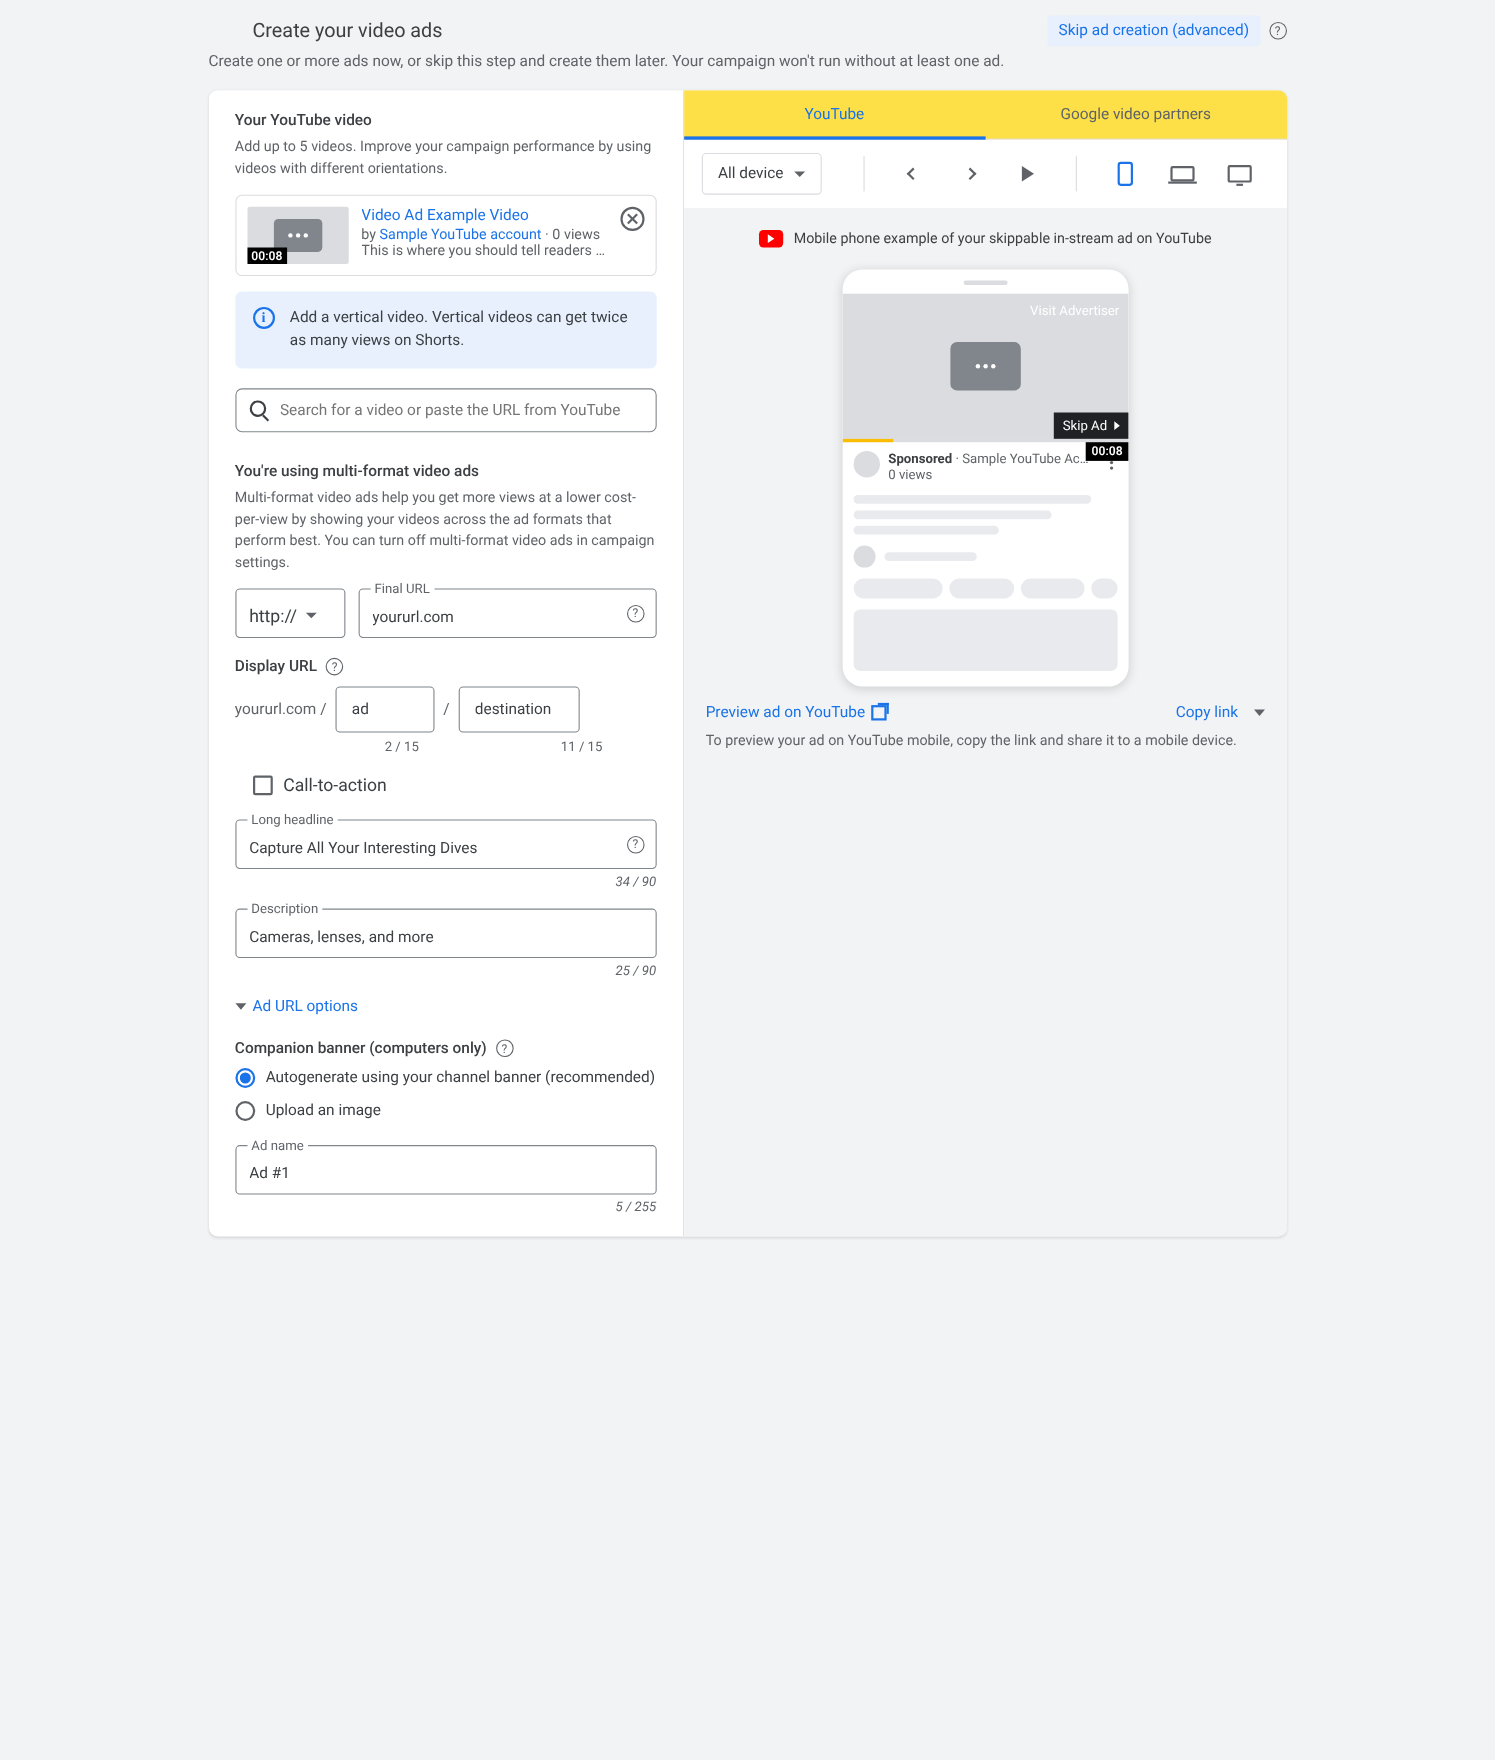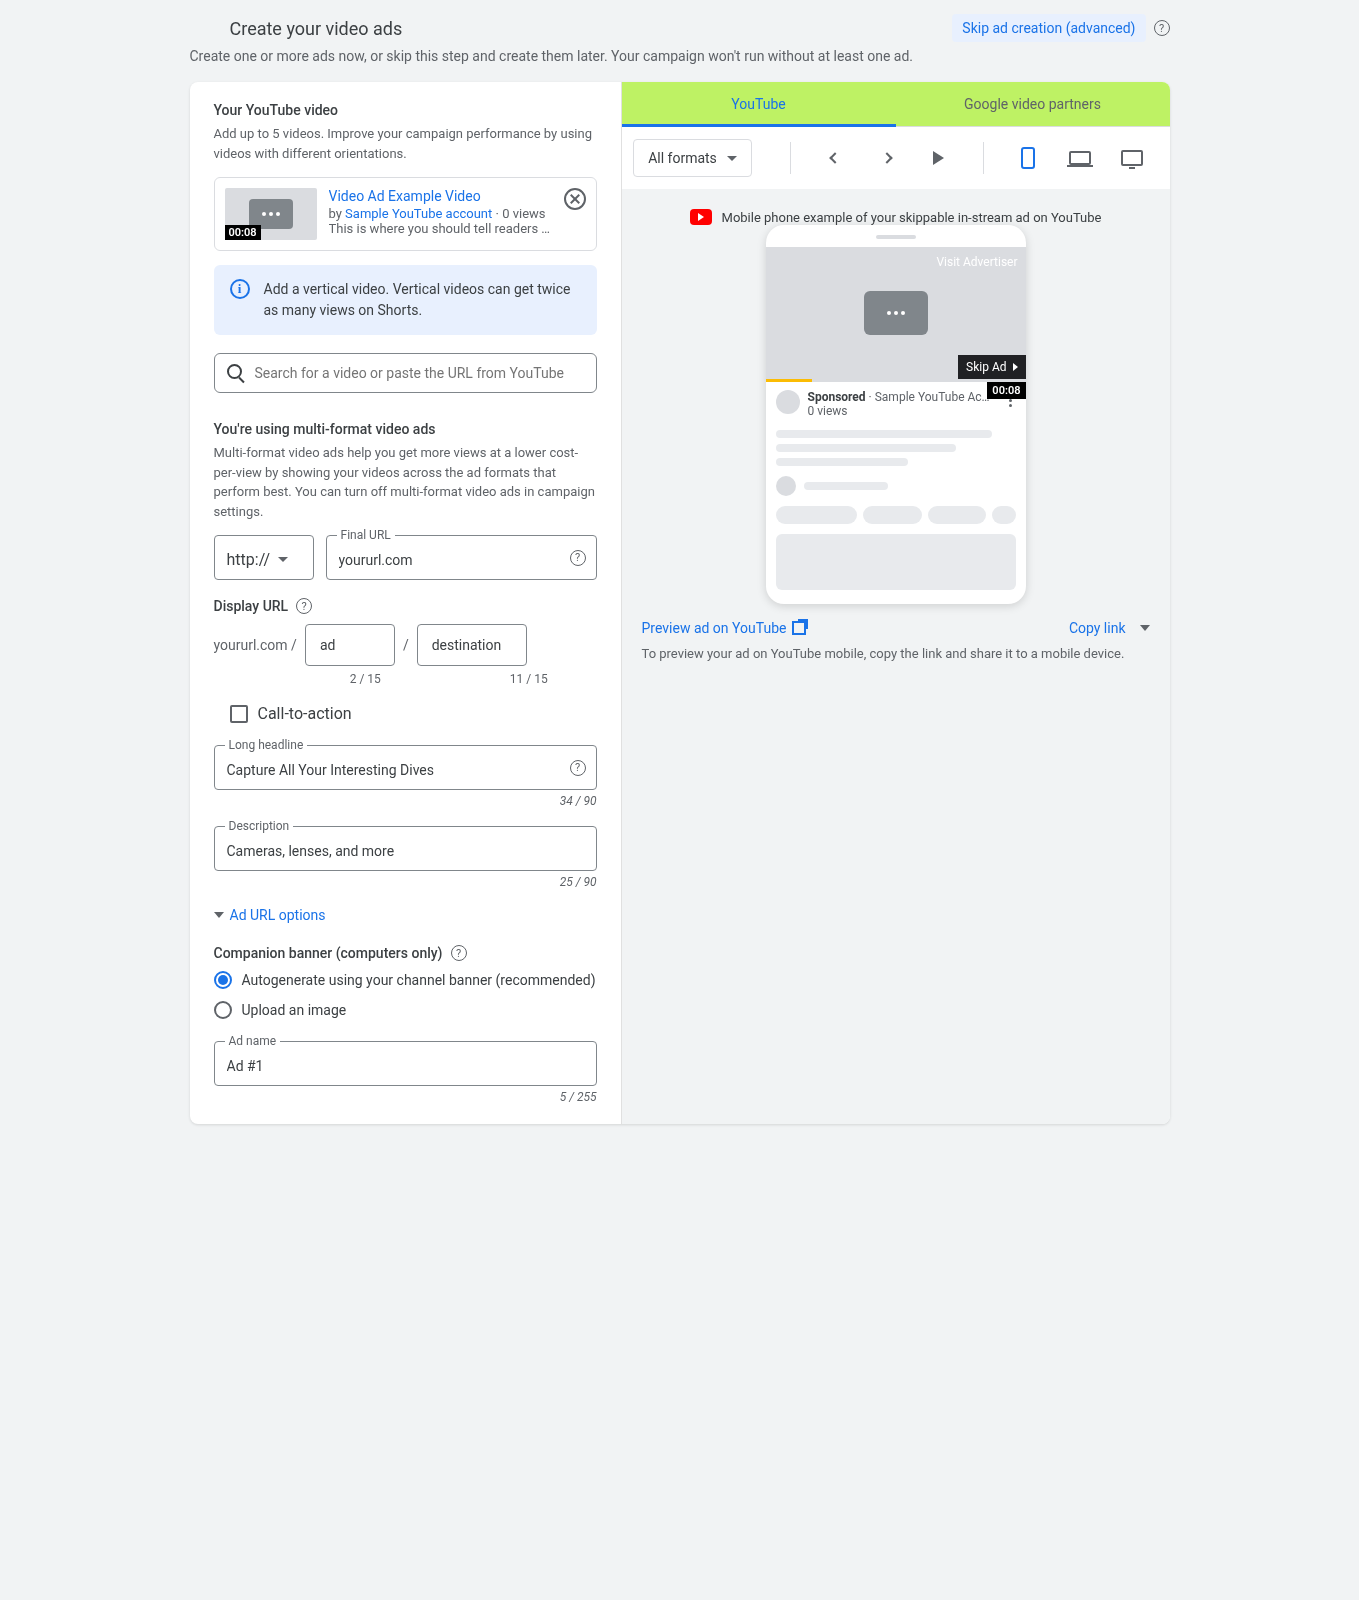--- a/index.html
+++ b/index.html
@@ -55,40 +55,40 @@
 .field-with-help { position: relative; }
 .field-with-help .help-icon { position: absolute; right: 10px; top: 50%; transform: translateY(-50%); }
 .field-block { margin-bottom: 4px; }
 .field-counter { text-align: right; font-size: 12px; color: #5f6368; margin-bottom: 18px; margin-top: 4px; font-style: italic; }
 .expand-link { display: flex; align-items: center; gap: 6px; color: #1a73e8; font-size: 14px; cursor: pointer; margin-bottom: 22px; }
 .chevron-down { width: 0; height: 0; border-left: 5px solid transparent; border-right: 5px solid transparent; border-top: 6px solid #5f6368; }
 .radio-row { display: flex; align-items: center; gap: 10px; margin-bottom: 12px; }
 .radio { width: 18px; height: 18px; border: 2px solid #5f6368; border-radius: 50%; display: flex; align-items: center; justify-content: center; cursor: pointer; }
 .radio.checked { border-color: #1a73e8; }
 .radio.checked::after { content: ''; width: 10px; height: 10px; background: #1a73e8; border-radius: 50%; }
-.tabs { background: #bef264; display: flex; border-bottom: 1px solid #dadce0; }
+.tabs { background: #fde047; display: flex; border-bottom: 1px solid #dadce0; }
 .tab { flex: 1; text-align: center; padding: 14px 0; font-size: 14px; color: #5f6368; cursor: pointer; position: relative; }
 .tab.active { color: #1a73e8; }
 .tab.active::after { content: ''; position: absolute; bottom: -1px; left: 0; right: 0; height: 3px; background: #1a73e8; }
 .toolbar { background: #fff; display: flex; align-items: center; justify-content: center; gap: 0; padding: 12px 0; }
 .format-select { border: 1px solid #dadce0; border-radius: 4px; padding: 10px 14px; display: flex; align-items: center; gap: 10px; font-size: 14px; cursor: pointer; margin-right: 20px; }
 .tb-divider { width: 1px; height: 32px; background: #dadce0; margin: 0 18px; }
 .tb-btn { width: 28px; height: 28px; display: flex; align-items: center; justify-content: center; cursor: pointer; color: #5f6368; margin: 0 12px; }
 .tb-btn.active { color: #1a73e8; }
 .chev-l, .chev-r { width: 8px; height: 8px; border-top: 2px solid #5f6368; border-right: 2px solid #5f6368; }
 .chev-l { transform: rotate(-135deg); }
 .chev-r { transform: rotate(45deg); }
 .play-tri { width: 0; height: 0; border-top: 7px solid transparent; border-bottom: 7px solid transparent; border-left: 11px solid #5f6368; }
 .device-phone { width: 14px; height: 22px; border: 2px solid currentColor; border-radius: 3px; }
 .device-laptop { width: 22px; height: 14px; border: 2px solid currentColor; border-radius: 2px; position: relative; }
 .device-laptop::after { content:''; position:absolute; bottom:-4px; left:-4px; right:-4px; height:2px; background: currentColor; }
 .device-tv { width: 22px; height: 16px; border: 2px solid currentColor; border-radius: 2px; position: relative; }
 .device-tv::after { content:''; position:absolute; bottom:-5px; left:6px; right:6px; height:2px; background: currentColor; }
 .preview-area { flex: 1; padding: 20px; }
-.caption-row { display: flex; align-items: center; justify-content: center; gap: 10px; font-size: 13px; color: #3c4043; text-align: right; }
+.caption-row { display: flex; align-items: center; justify-content: center; gap: 10px; margin-bottom: 20px; font-size: 13px; color: #3c4043; text-align: right; }
 .yt-logo { width: 22px; height: 16px; background: #ff0000; border-radius: 4px; display: flex; align-items: center; justify-content: center; }
 .yt-logo::after { content:''; width:0; height:0; border-top: 4px solid transparent; border-bottom: 4px solid transparent; border-left: 6px solid #fff; }
 .phone-mock { width: 260px; margin: 0 auto; background: #fff; border-radius: 18px; box-shadow: 0 2px 10px rgba(0,0,0,0.15); overflow: hidden; padding-top: 10px; }
 .phone-notch { width: 40px; height: 4px; background: #dadce0; border-radius: 2px; margin: 0 auto 8px; }
 .phone-video { height: 132px; background: #dadce0; position: relative; display: flex; align-items: center; justify-content: center; }
 .phone-video .thumb-inner { width: 64px; height: 44px; border-radius: 6px; }
 .visit-badge { position: absolute; top: 8px; right: 8px; color: #fff; font-size: 12px; }
 .skip-badge { position: absolute; bottom: 0px; right: 0; background: #202124; color: #fff; font-size: 12px; padding: 5px 8px; display: flex; align-items: center; gap: 4px; }
 .skip-badge::after { content:''; width:0; height:0; border-top:4px solid transparent; border-bottom:4px solid transparent; border-left:5px solid #fff; margin-left:2px; }
 .dur-badge { position: absolute; bottom: 0; right: 0; transform: translateY(100%); background: #000; color: #fff; font-size: 11px; padding: 2px 5px; font-weight: 600; }
@@ -239,21 +239,21 @@
       <div class="field-counter" style="margin-bottom:0;">5 / 255</div>
     </div>
 
     <div class="right-col">
       <div class="tabs">
         <div class="tab active">YouTube</div>
         <div class="tab">Google video partners</div>
       </div>
       <div class="toolbar">
         <div class="format-select">
-          <span>All formats</span>
+          <span>All device</span>
           <span class="dropdown-arrow"></span>
         </div>
         <div class="tb-divider"></div>
         <div class="tb-btn">
             <div class="chev-l"></div>
           </div>
         <div class="tb-btn">
             <div class="chev-r"></div>
           </div>
         <div class="tb-btn">

